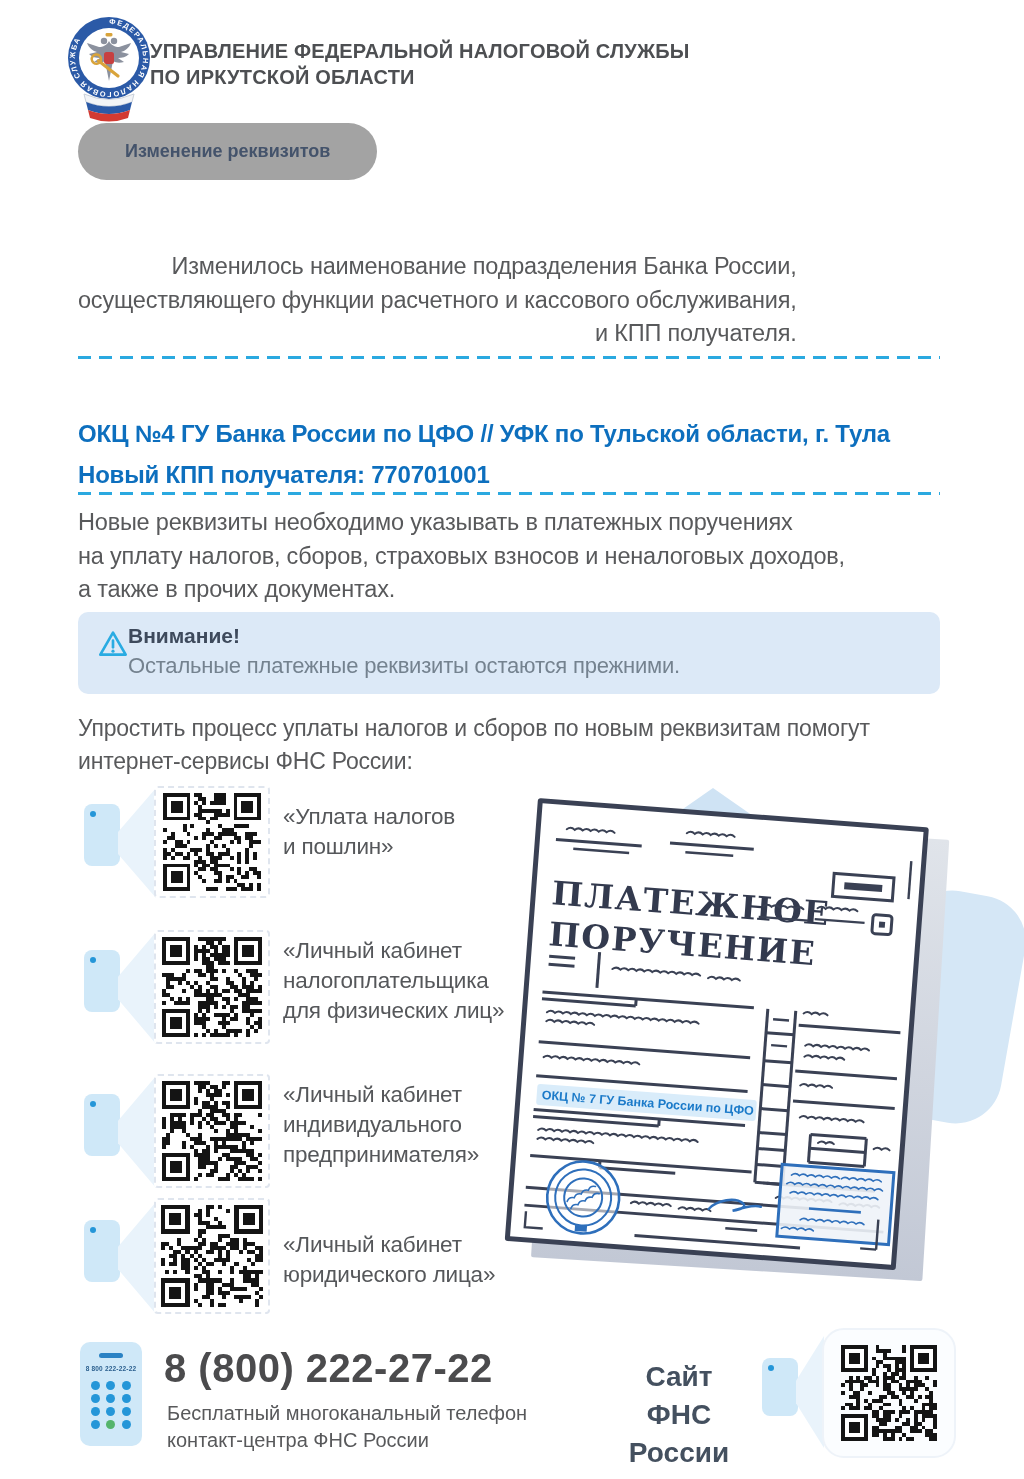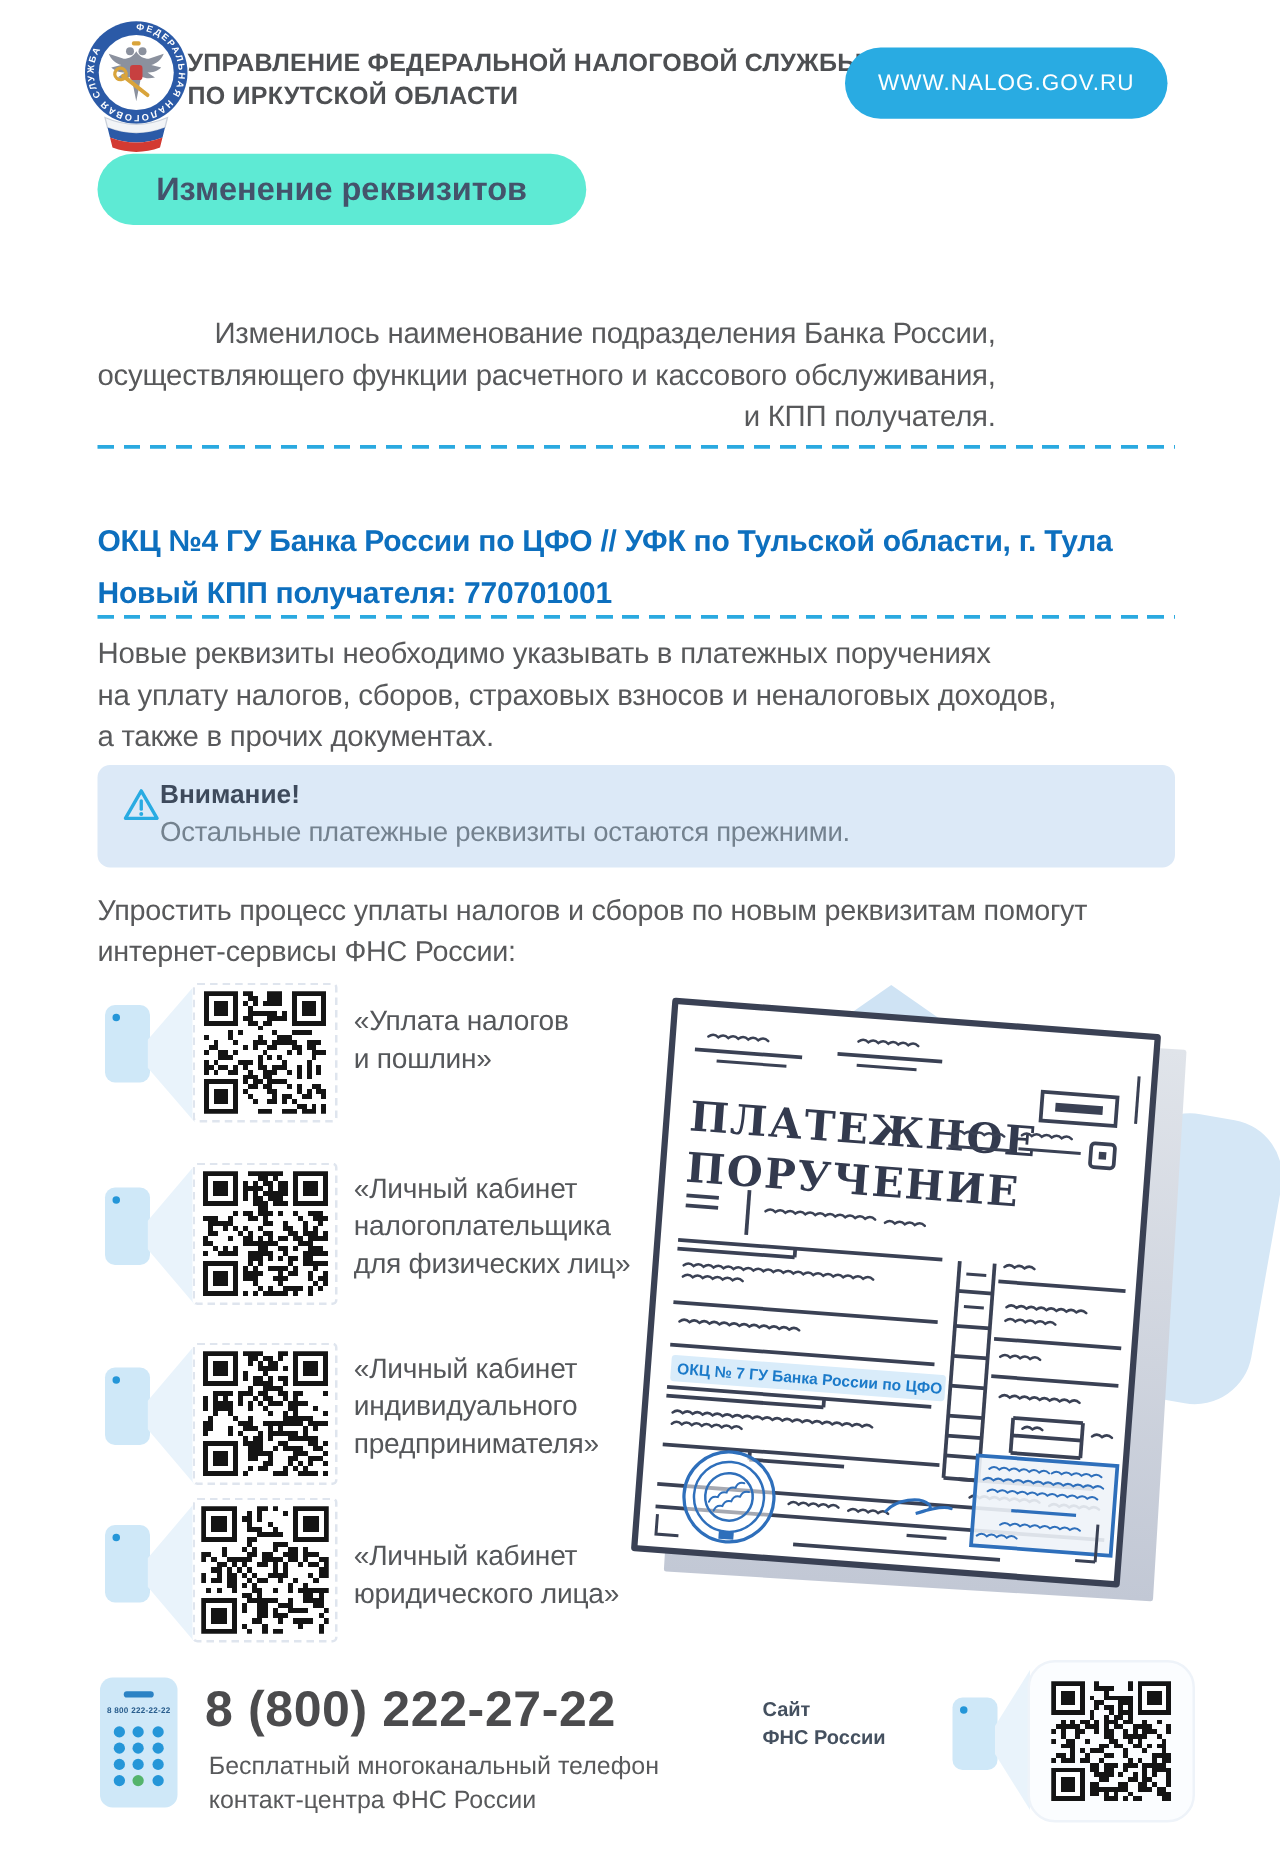--- a/index.html
+++ b/index.html
@@ -6,22 +6,22 @@
   #page{position:relative;width:1024px;height:1479px;background:#fff;overflow:hidden;
         font-family:"Liberation Sans",sans-serif;}
   .abs{position:absolute;}
   .pre{white-space:pre-line;}
 
   
   .org-name{left:150px;top:38px;font-size:20px;font-weight:700;color:#4d4f52;line-height:1.32;letter-spacing:.2px;}
   .site-btn{left:676px;top:38px;width:258px;height:57px;background:#29ABE2;border-radius:29px;
             display:flex;align-items:center;justify-content:center;color:#fff;font-size:18px;
             font-weight:400;letter-spacing:.8px;cursor:pointer;}
-  .badge{left:78px;top:123px;height:57px;background:#5eead4;border-radius:29px;display:inline-flex;
-         align-items:center;padding:0 47px;font-size:26px;font-weight:700;color:#44536b;}
+  .badge{left:78px;top:123px;height:57px;background:#a3a3a3;border-radius:29px;display:inline-flex;
+         align-items:center;padding:0 47px;font-size:18px;font-weight:700;color:#44536b;}
 
   .title{left:78px;top:190px;font-size:30px;font-weight:800;color:#0d6fbe;letter-spacing:-.2px;}
   .body-text{color:#58595b;font-size:23.5px;line-height:1.43;letter-spacing:-.2px;}
   .intro{left:78px;top:250px;text-align:right;}
   .divider{left:78px;width:862px;height:3px;
            background:repeating-linear-gradient(90deg,#2aa9e0 0 13px,transparent 13px 21px);}
   .d1{top:356px}.d2{top:492px}
   .nd-heading{left:84px;top:372px;font-size:26px;color:#1b7ac9;letter-spacing:-.2px;}
   .nd-strong{font-size:24px;font-weight:800;color:#0d6fbe;letter-spacing:-.2px;}
   .nd-bank{left:78px;top:420px;}
@@ -62,21 +62,21 @@
 
   
   .f-phone{left:80px;top:1342px;width:62px;height:104px;background:#cfe8f8;border-radius:10px;}
   .f-phone .spk{width:24px;height:5px;background:#2b82c4;border-radius:3px;margin:11px auto 7px;}
   .f-phone .ptxt{font-size:6.5px;font-weight:700;color:#2b5f8e;text-align:center;letter-spacing:.2px;}
   .keypad{width:41px;margin:9px auto 0;display:grid;grid-template-columns:repeat(3,1fr);gap:4px 6px;}
   .keypad span{width:9px;height:9px;border-radius:50%;background:#2596d8;}
   .keypad span.green{background:#54b46c;}
   .f-number{left:164px;top:1346px;font-size:40px;font-weight:800;color:#4b4b4d;letter-spacing:.5px;}
   .f-desc{left:167px;top:1400px;font-size:20px;color:#58595b;line-height:1.35;}
-  .f-site{left:610px;top:1358px;width:138px;text-align:left;font-size:16px;font-weight:700;
+  .f-site{left:610px;top:1358px;width:138px;text-align:center;font-size:28px;font-weight:700;
           color:#44505f;line-height:1.35;}
   .f-phone-sm{left:762px;top:1358px;width:36px;height:58px;}
   .f-qr-card{left:822px;top:1328px;width:130px;height:126px;background:#fbfdff;border:2px solid #eef3f9;
              border-radius:22px;display:flex;align-items:center;justify-content:center;}
   .f-qr{width:96px;height:96px;}
 </style>
 </head>
 <body>
 
 <div id="page">
@@ -101,21 +101,20 @@
     </g>
     <g>
       <path d="M22 80q25 11 50 0l-2 8q-23 9-46 0z" fill="#f2f4f7" stroke="#c9d0da" stroke-width="1"></path>
       <path d="M24 88q23 9 46 0l-2 8q-21 8-42 0z" fill="#2b5aa7"></path>
       <path d="M26 96q21 8 42 0l-2 8q-19 7-38 0z" fill="#d33a32"></path>
     </g>
   </svg>
 
   <div class="abs org-name pre">УПРАВЛЕНИЕ ФЕДЕРАЛЬНОЙ НАЛОГОВОЙ СЛУЖБЫ
 ПО ИРКУТСКОЙ ОБЛАСТИ</div>
-  <div class="abs site-btn">WWW.NALOG.GOV.RU</div>
   <div class="abs badge">Изменение реквизитов</div>
 
   <div class="abs body-text pre intro">Изменилось наименование подразделения Банка России,
 осуществляющего функции расчетного и кассового обслуживания,
 и КПП получателя.</div>
 
   <div class="abs divider d1"></div>
   <div class="abs nd-strong nd-bank">ОКЦ №4 ГУ Банка России по ЦФО // УФК по Тульской области, г. Тула</div>
   <div class="abs nd-strong nd-kpp">Новый КПП получателя: 770701001</div>
   <div class="abs divider d2"></div>

